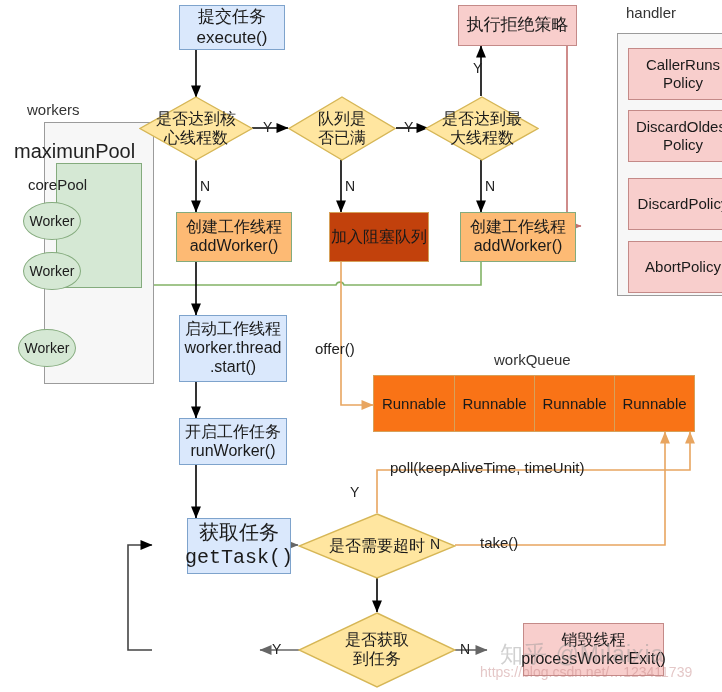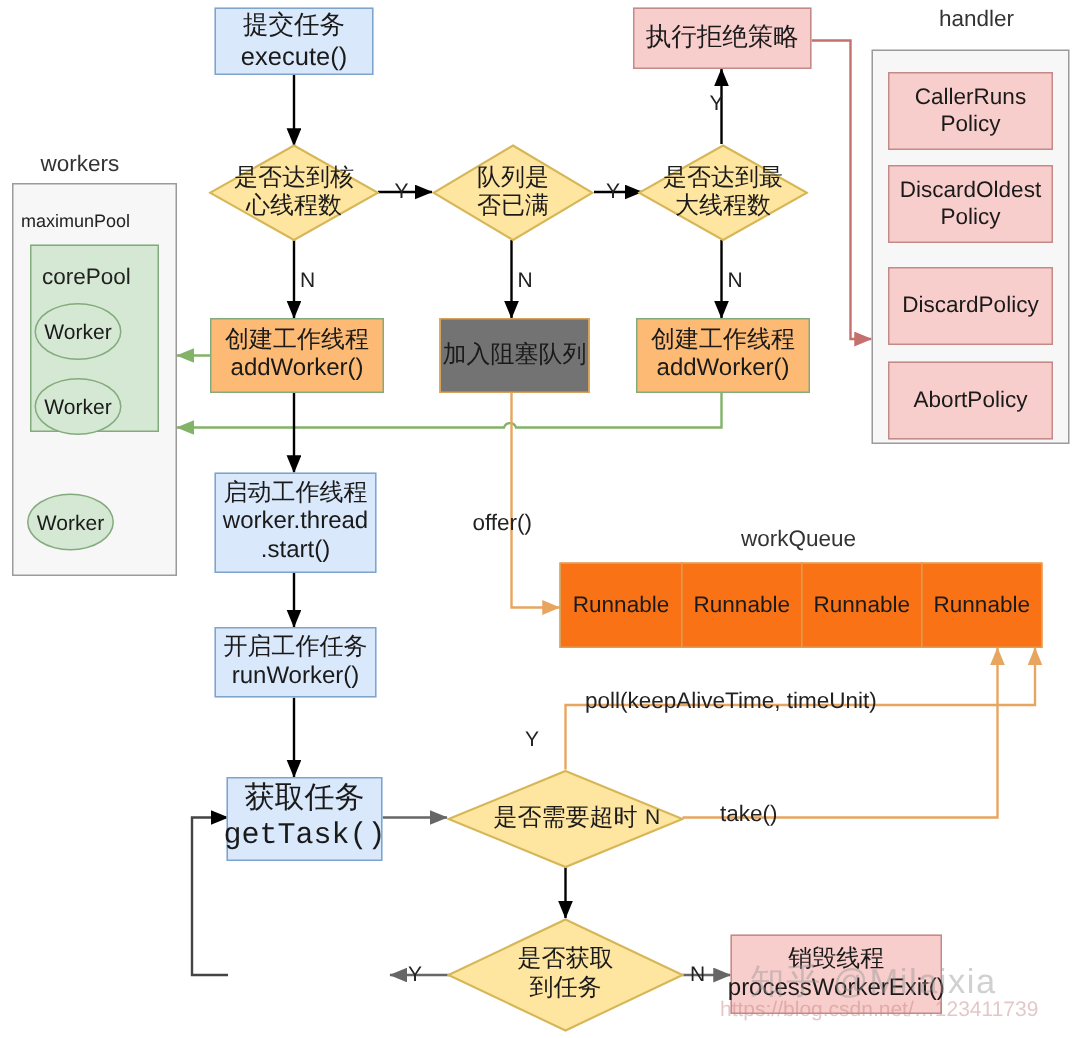--- a/index.html
+++ b/index.html
@@ -5,27 +5,27 @@
   html,body{margin:0;padding:0;background:#ffffff;}
   body{
     width:722px;height:692px;position:relative;overflow:hidden;
     font-family:"Liberation Sans","DejaVu Sans",sans-serif;
     color:#1a1a1a;
   }
   #canvas{position:absolute;left:0;top:0;width:722px;height:692px;}
   svg.edges{position:absolute;left:0;top:0;width:722px;height:692px;pointer-events:none;}
 
   .node{position:absolute;box-sizing:border-box;display:flex;align-items:center;
-        justify-content:center;text-align:center;line-height:1.18;}
+        justify-content:center;text-align:center;line-height:1.18;margin-left:36px;}
   .node .lbl{display:block;white-space:pre-line;}
 
   
   .blue  {background:#dae8fc;border:1px solid #7ea3cc;}
   .green {background:#fdba74;border:1px solid #84ab7d;}
-  .orange{background:#737373;border:1px solid #d6a15a;}
+  .orange{background:#c2410c;border:1px solid #d6a15a;}
   .red   {background:#f8cecc;border:1px solid #c48a88;}
   .grayc {background:#f7f7f7;border:1px solid #9b9b9b;}
   .greenc{background:#d5e8d4;border:1px solid #84ab7d;}
 
   .diamond{position:absolute;box-sizing:border-box;}
   .diamond .shape{position:absolute;inset:0;}
   .diamond .dtext{position:absolute;inset:0;display:flex;align-items:center;
                   justify-content:center;text-align:center;line-height:1.18;
                   white-space:pre-line;}
 
@@ -111,21 +111,21 @@
 
       <path d="M152,650 L128,650 L128,545 L152,545" stroke="#444" marker-end="url(#ablk)"></path>
     </g>
   </svg>
 
   <div class="cap" style="left:27px;top:101px;">workers</div>
   <div class="cap" style="left:626px;top:4px;">handler</div>
   <div class="cap" style="left:494px;top:351px;">workQueue</div>
 
   <div class="node grayc" style="left:8px;top:122px;width:110px;height:262px;display:block;"></div>
-  <div style="position:absolute;left:14px;top:140px;font-size:12px;color:#222;">maximunPool</div>
+  <div style="position:absolute;left:14px;top:140px;font-size:20px;color:#222;">maximunPool</div>
   <div class="node greenc" style="left:20px;top:163px;width:86px;height:125px;display:block;"></div>
   <div style="position:absolute;left:28px;top:176px;font-size:15px;color:#222;">corePool</div>
 
   <div class="worker" style="left:23px;top:202px;width:58px;height:38px;">Worker</div>
   <div class="worker" style="left:23px;top:252px;width:58px;height:38px;">Worker</div>
   <div class="worker" style="left:18px;top:329px;width:58px;height:38px;">Worker</div>
 
   <div class="node grayc" style="left:581px;top:33px;width:132px;height:263px;display:block;"></div>
   <div class="node red" style="left:592px;top:48px;width:110px;height:52px;font-size:15px;">
     <span class="lbl">CallerRuns

